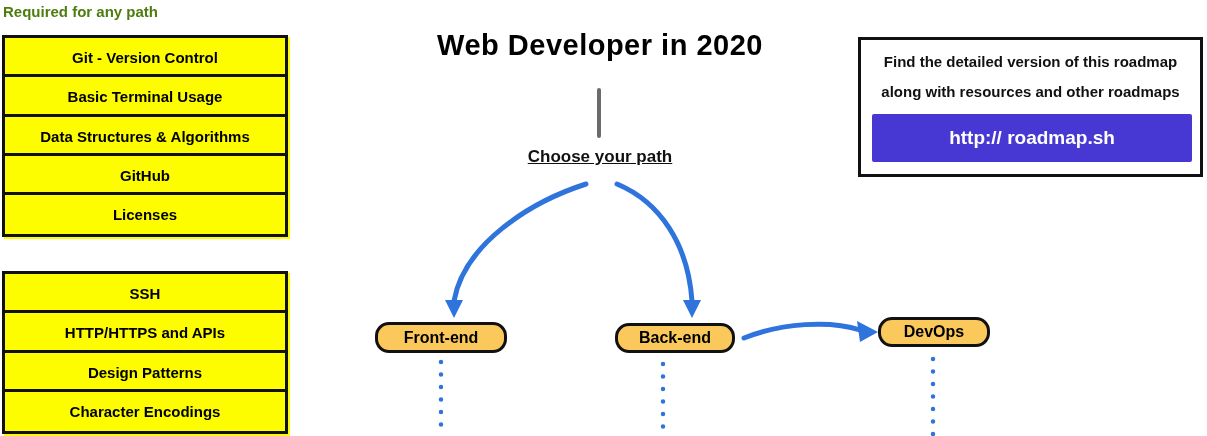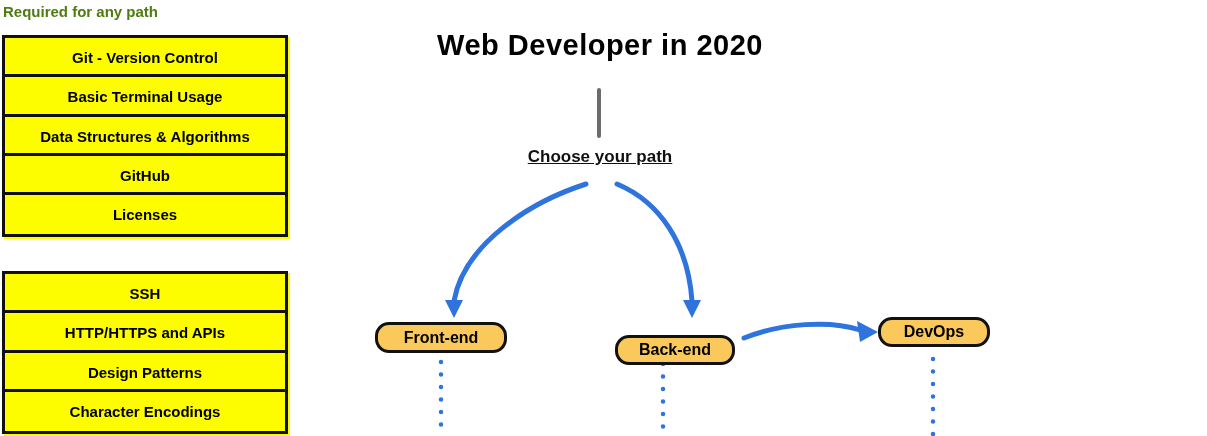--- a/index.html
+++ b/index.html
@@ -32,21 +32,21 @@
   .choose{position:absolute;left:450px;top:147px;width:300px;text-align:center;
     font-size:17px;font-weight:bold;color:#111;text-decoration:underline;}
 
   .obox{
     position:absolute;box-sizing:border-box;
     background:var(--path-orange);border:3px solid var(--outline-black);border-radius:14px;
     display:flex;align-items:center;justify-content:center;
     font-size:16px;font-weight:bold;color:#000;cursor:pointer;
   }
   .obox.frontend{left:375px;top:322px;width:132px;height:31px;}
-  .obox.backend{left:615px;top:323px;width:120px;height:30px;margin-top:12px;}
+  .obox.backend{left:615px;top:323px;width:120px;height:30px;}
   .obox.devops{left:878px;top:317px;width:112px;height:30px;}
 
   
   .info-box{position:absolute;left:858px;top:37px;width:345px;height:140px;box-sizing:border-box;
     background:#fff;border:3px solid var(--outline-black);}
   .info-line{position:absolute;left:0;right:0;text-align:center;
     font-size:15px;font-weight:600;color:#111;}
   .info-line.l1{top:13px;}
   .info-line.l2{top:43px;}
   .info-btn{position:absolute;left:11px;top:74px;width:320px;height:48px;
@@ -91,14 +91,19 @@
       <line x1="441" y1="362" x2="441" y2="425" stroke-dasharray="0.1 12.4"></line>
       <line x1="663" y1="364" x2="663" y2="427" stroke-dasharray="0.1 12.4"></line>
       <line x1="933" y1="359" x2="933" y2="434" stroke-dasharray="0.1 12.4"></line>
     </g>
   </svg>
 
   <div class="obox frontend">Front-end</div>
   <div class="obox backend">Back-end</div>
   <div class="obox devops">DevOps</div>
 
+  <div class="info-box">
+    <div class="info-line l1">Find the detailed version of this roadmap</div>
+    <div class="info-line l2">along with resources and other roadmaps</div>
+    <button class="info-btn">http:// roadmap.sh</button>
+  </div>
 
 </div>
 
 </body></html>

